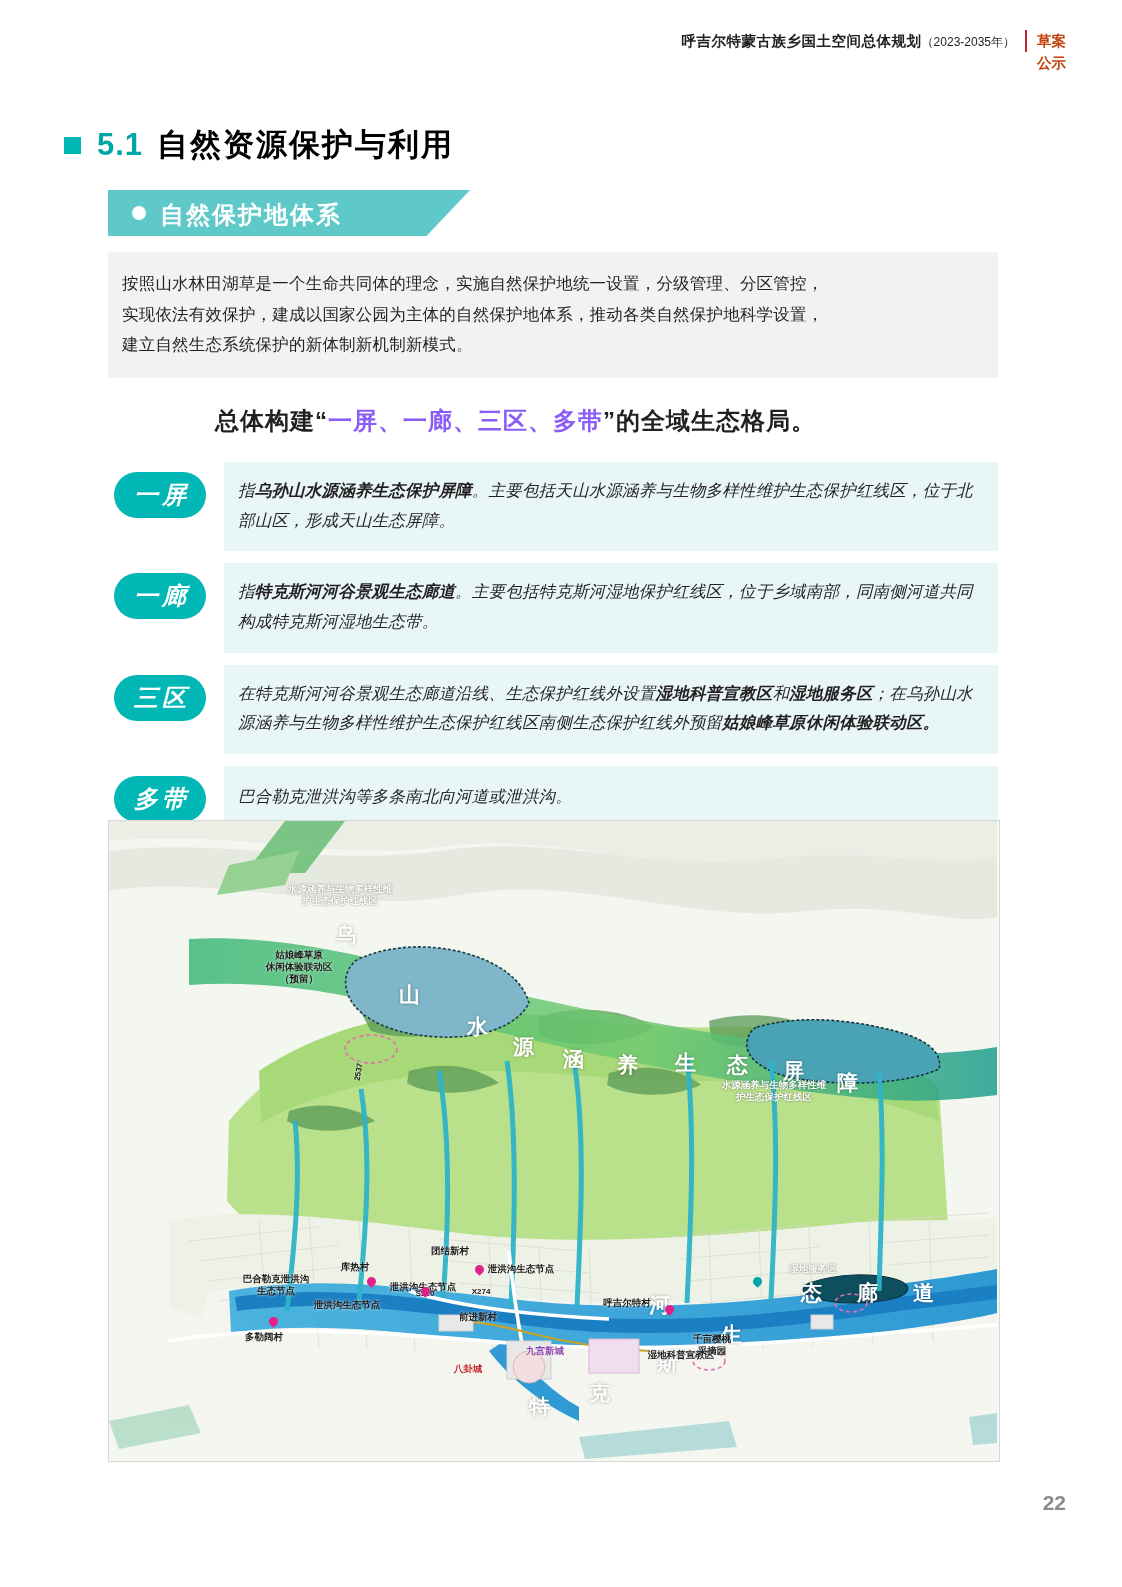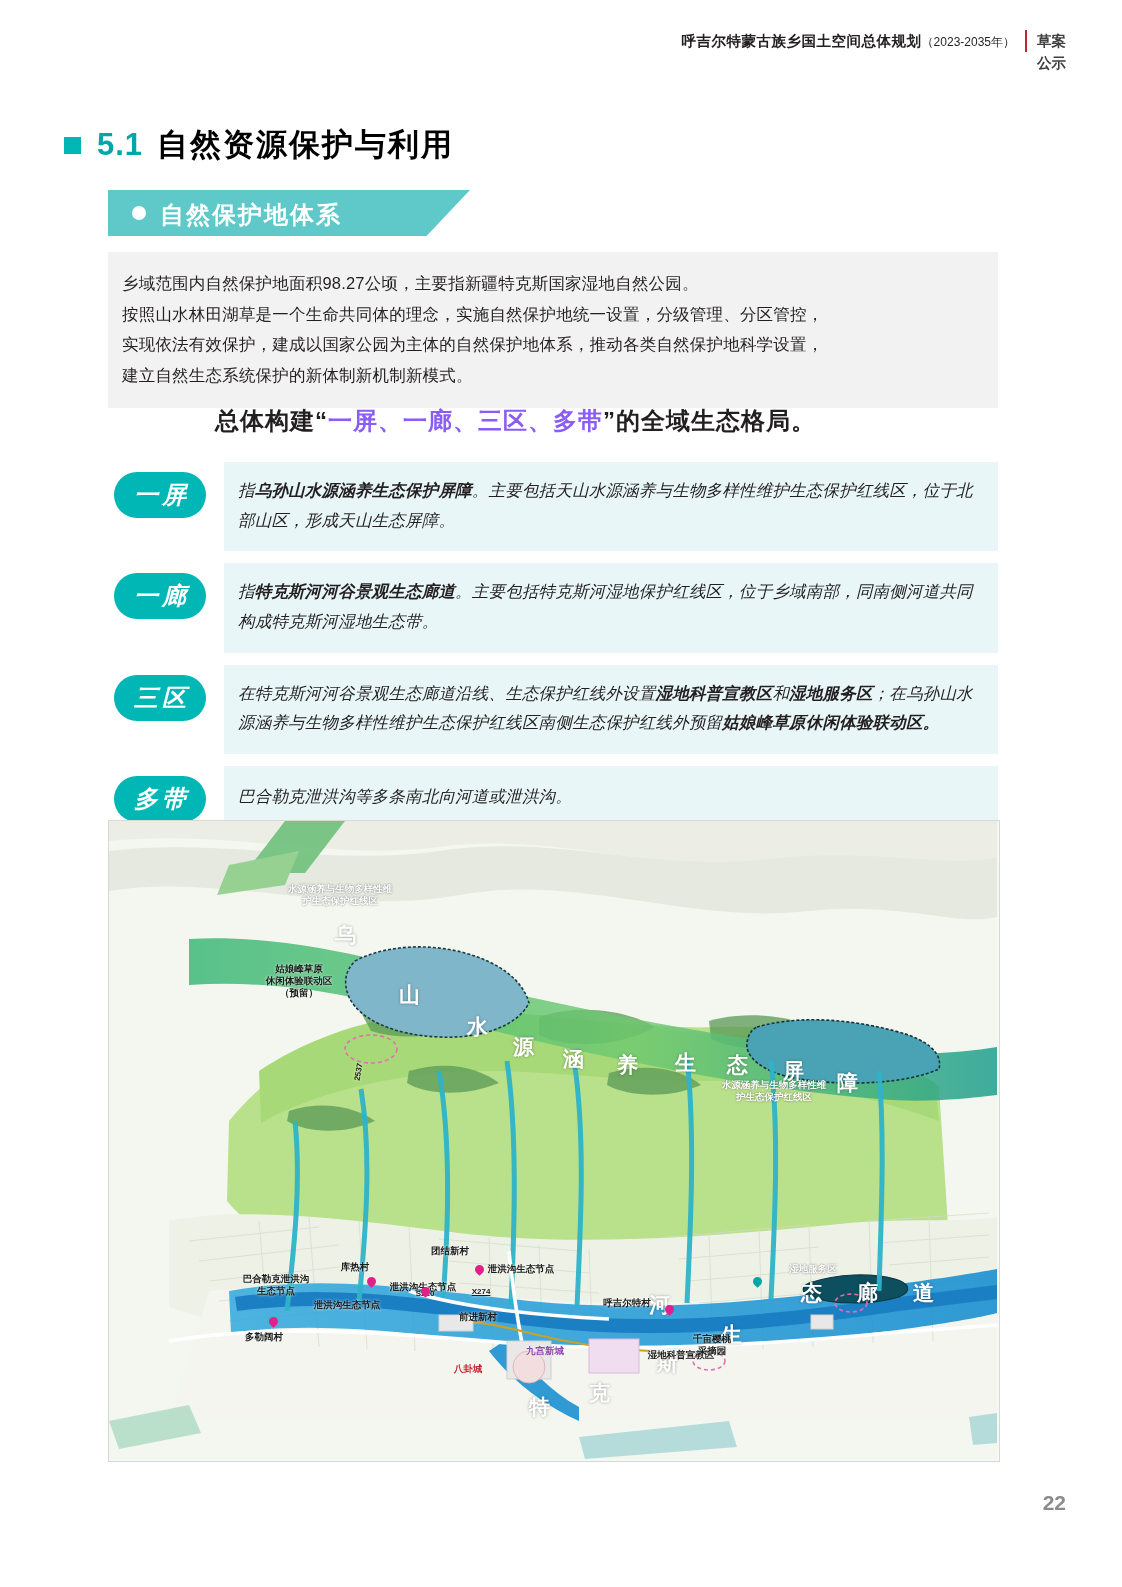--- a/index.html
+++ b/index.html
@@ -44,21 +44,21 @@
     color: #231f20;
     line-height: 1.55;
   }
   .header-line2 .year {
     font-weight: normal;
     font-size: 12px;
     letter-spacing: 0;
   }
   .header-badge {
     padding-left: 10px;
-    color: #404040;
+    color: #c2410c;
     font-size: 14.5px;
     font-weight: bold;
     line-height: 1.55;
     text-align: left;
   }
 
   
   .section-title {
     position: absolute;
     top: 124px;
@@ -279,21 +279,20 @@
   <div class="section-text">自然资源保护与利用</div>
 </div>
 
 <div class="sub-ribbon">
   <div class="ribbon-bg"></div>
   <div class="ribbon-dot"></div>
   <div class="ribbon-text">自然保护地体系</div>
 </div>
 
 <div class="intro-box">
-  <p>乡域范围内自然保护地面积98.27公顷，主要指新疆特克斯国家湿地自然公园。</p>
   <p>按照山水林田湖草是一个生命共同体的理念，实施自然保护地统一设置，分级管理、分区管控，</p>
   <p>实现依法有效保护，建成以国家公园为主体的自然保护地体系，推动各类自然保护地科学设置，</p>
   <p>建立自然生态系统保护的新体制新机制新模式。</p>
 </div>
 
 <div class="construct-line">
   <span>总体构建“</span><span class="hl">一屏、一廊、三区、多带</span><span>”的全域生态格局。</span>
 </div>
 
 <div class="rows">
@@ -451,21 +450,21 @@
   <div class="big-char" style="left:612px; top:500px;">生</div>
   <div class="big-char" style="left:692px; top:458px;">态</div>
   <div class="big-char" style="left:748px; top:458px;">廊</div>
   <div class="big-char" style="left:804px; top:458px;">道</div>
   <div class="big-char" style="left:548px; top:528px;">斯</div>
   <div class="big-char" style="left:480px; top:558px;">克</div>
   <div class="big-char" style="left:420px; top:572px;">特</div>
 
   <div class="map-label" style="left:146px; top:62px; width:170px; white-space:pre-line;">水源涵养与生物多样性维
 护生态保护红线区</div>
-  <div class="map-label dark" style="left:130px; top:142px; width:120px; white-space:pre-line;">姑娘峰草原
+  <div class="map-label dark" style="left:130px; top:128px; width:120px; white-space:pre-line;">姑娘峰草原
 休闲体验联动区
 （预留）</div>
   <div class="map-label" style="left:580px; top:258px; width:170px; white-space:pre-line;">水源涵养与生物多样性维
 护生态保护红线区</div>
   <div class="map-label" style="left:654px; top:442px; width:100px;">湿地服务区</div>
   <div class="map-label dark" style="left:512px; top:528px; width:120px;">湿地科普宣教区</div>
 
   <div class="map-label dark" style="left:216px; top:440px; width:60px;">库热村</div>
   <div class="map-label dark" style="left:306px; top:424px; width:70px;">团结新村</div>
   <div class="map-label dark" style="left:364px; top:442px; width:96px;">泄洪沟生态节点</div>
@@ -474,21 +473,21 @@
   <div class="map-label dark" style="left:112px; top:452px; width:110px; white-space:pre-line;">巴合勒克泄洪沟
 生态节点</div>
   <div class="map-label dark" style="left:120px; top:510px; width:70px;">多勒阔村</div>
   <div class="map-label dark" style="left:334px; top:490px; width:70px;">前进新村</div>
   <div class="map-label dark" style="left:480px; top:476px; width:76px;">呼吉尔特村</div>
   <div class="map-label dark" style="left:568px; top:476px; width:70px; white-space:pre-line;margin-top:36px;">千亩樱桃
 采摘园</div>
   <div class="map-label red" style="left:324px; top:542px; width:70px;">八卦城</div>
   <div class="map-label purple" style="left:396px; top:524px; width:80px;">九宫新城</div>
   <div class="map-label dark" style="left:296px; top:468px; width:40px; font-size:8px;">S220</div>
-  <div class="map-label dark" style="left:352px; top:466px; width:40px; font-size:8px;text-decoration:underline;">X274</div>
+  <div class="map-label dark" style="left:352px; top:466px; width:40px; font-size:8px;">X274</div>
   <div class="map-label dark" style="left:230px; top:246px; width:40px; font-size:8px; transform:rotate(-80deg);">2537</div>
 
   <div class="pin" style="left:258px; top:456px;"></div>
   <div class="pin" style="left:366px; top:444px;"></div>
   <div class="pin" style="left:312px; top:466px;"></div>
   <div class="pin" style="left:160px; top:496px;"></div>
   <div class="pin" style="left:556px; top:484px;"></div>
   <div class="pin teal" style="left:644px; top:456px;"></div>
 </div>
 

